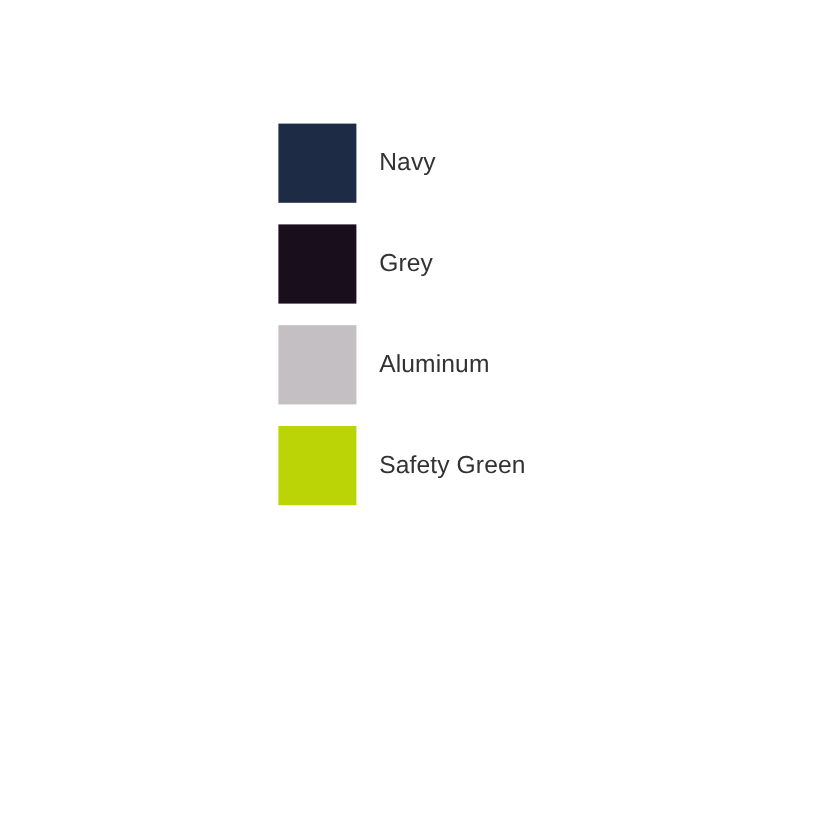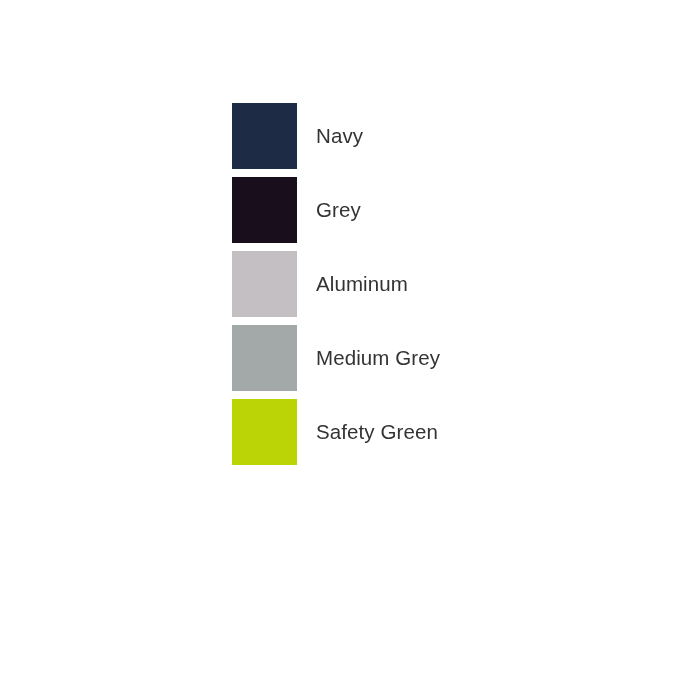--- a/index.html
+++ b/index.html
@@ -15,21 +15,21 @@
     overflow: hidden;
   }
 
   #swatch-legend {
     position: absolute;
     left: 232px;
     top: 103px;
     display: flex;
     flex-direction: column;
     
-    gap: 8px;
+    gap: 18px;
   }
 
   .swatch-row {
     display: flex;
     flex-direction: row;
     align-items: center;
     height: 66px;
   }
 
   .swatch-chip {
@@ -63,23 +63,19 @@
     <div class="swatch-chip" style="background-color: rgb(25, 14, 27);"></div>
     <div class="swatch-label" style="color: rgb(51, 51, 51);">Grey</div>
   </div>
 
   <div class="swatch-row">
     <div class="swatch-chip" style="background-color: rgb(195, 191, 195);"></div>
     <div class="swatch-label" style="color: rgb(51, 51, 51);">Aluminum</div>
   </div>
 
 
-  <div class="swatch-row">
-    <div class="swatch-chip" style="background-color: rgb(163, 169, 168);"></div>
-    <div class="swatch-label" style="color: rgb(51, 51, 51);">Medium Grey</div>
-  </div>
 
   <div class="swatch-row">
     <div class="swatch-chip" style="background-color: rgb(186, 212, 5);"></div>
     <div class="swatch-label" style="color: rgb(51, 51, 51);">Safety Green</div>
   </div>
 
 </div>
 
 </body></html>

